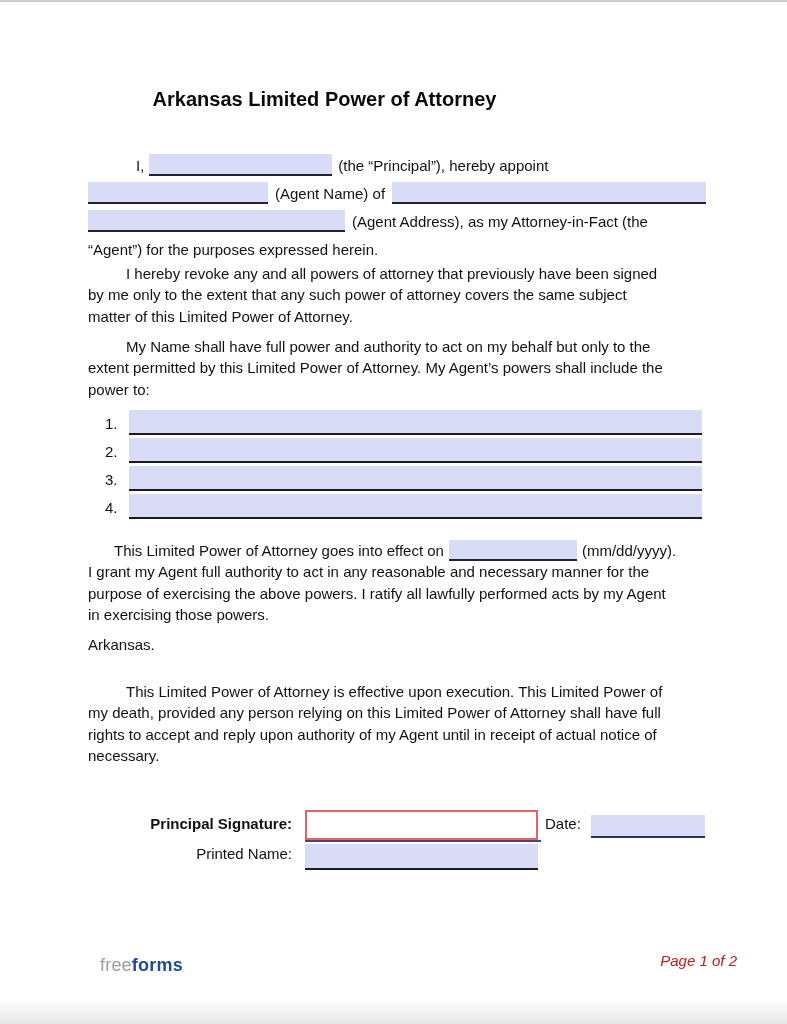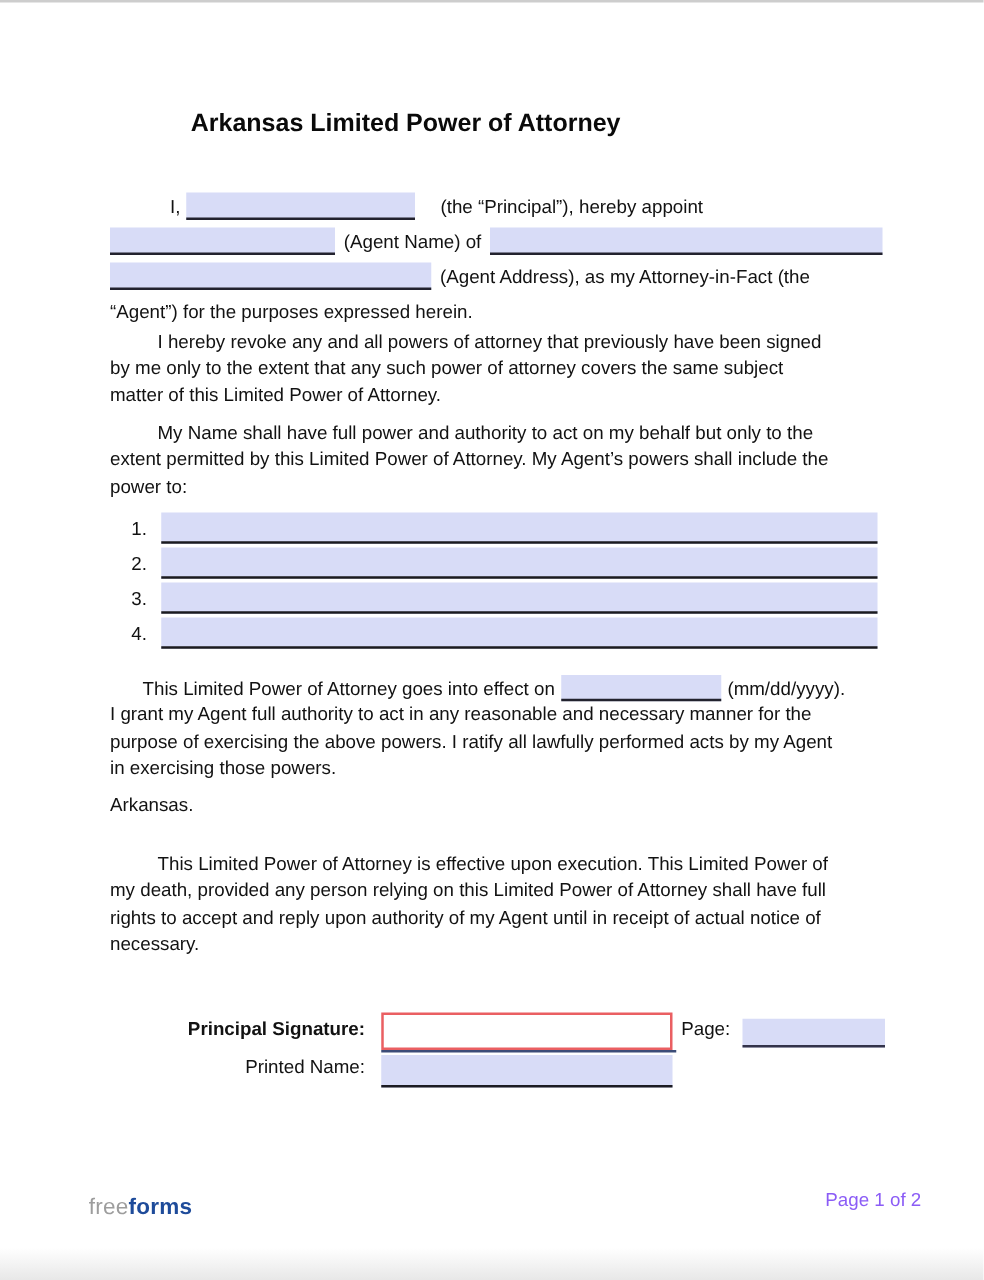--- a/index.html
+++ b/index.html
@@ -57,37 +57,37 @@
     background:#ffffff;border:2px solid #ea5f62;box-sizing:border-box;
   }
   .sig-box::after{
     content:"";position:absolute;left:-2px;right:-5px;bottom:-4px;height:2px;background:#3c4c78;
   }
   .date-label{margin-left:7px;line-height:20px;padding-bottom:6px;}
   .date-field{margin-left:10px;width:114px;height:23px;background:#d8dcf7;border-bottom:2px solid #33334a;box-sizing:border-box;margin-bottom:2px;}
   .sig-row2{margin-top:4px;}
   .name-field{margin-left:13px;width:233px;height:26px;background:#d8dcf7;border-bottom:2px solid #1b1b22;box-sizing:border-box;}
   
-  .brand{position:absolute;left:71px;top:953px;font-size:18px;letter-spacing:0.2px;}
+  .brand{position:absolute;left:100px;top:953px;font-size:18px;letter-spacing:0.2px;}
   .brand-free{color:#9d9d9d;}
   .brand-forms{color:#1e4b9a;font-weight:bold;}
-  .page-number{position:absolute;right:50px;top:950px;font-size:15px;color:#8b5cf6;}
+  .page-number{position:absolute;right:50px;top:950px;font-size:15px;color:#b91c1c;font-style:italic;}
 </style>
 </head>
 <body>
 
 <div class="page">
 
   <div class="doc-title">Arkansas Limited Power of Attorney</div>
 
   <div class="intro">
     <div class="iline">
       <span class="itext" style="padding-left:48px;">I,</span>
       <span class="f" style="width:183px;margin-left:5px;"></span>
-      <span class="itext" style="padding-left:20px;">(the “Principal”), hereby appoint</span>
+      <span class="itext" style="padding-left:6px;">(the “Principal”), hereby appoint</span>
     </div>
     <div class="iline">
       <span class="f" style="width:180px;"></span>
       <span class="itext" style="padding:0 7px;">(Agent Name) of</span>
       <span class="f" style="flex:1;"></span>
     </div>
     <div class="iline">
       <span class="f" style="width:257px;"></span>
       <span class="itext" style="padding-left:7px;">(Agent Address), as my Attorney-in-Fact (the</span>
     </div>
@@ -144,21 +144,21 @@
     <div class="line indent">This Limited Power of Attorney is effective upon execution. This Limited Power of</div>
     <div class="line">my death, provided any person relying on this Limited Power of Attorney shall have full</div>
     <div class="line">rights to accept and reply upon authority of my Agent until in receipt of actual notice of</div>
     <div class="line">necessary.</div>
   </div>
 
   <div class="sig-block">
     <div class="sig-row">
       <span class="sig-label bold">Principal Signature:</span>
       <span class="sig-box"></span>
-      <span class="date-label">Page:</span>
+      <span class="date-label">Date:</span>
       <span class="date-field"></span>
     </div>
     <div class="sig-row sig-row2">
       <span class="sig-label">Printed Name:</span>
       <span class="name-field"></span>
     </div>
   </div>
 
   <div class="brand"><span class="brand-free">free</span><span class="brand-forms">forms</span></div>
   <div class="page-number">Page 1 of 2</div>

